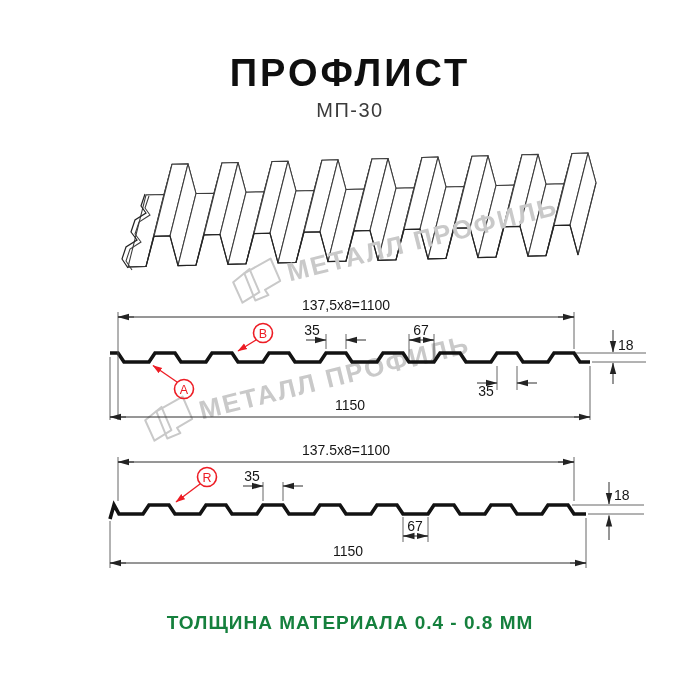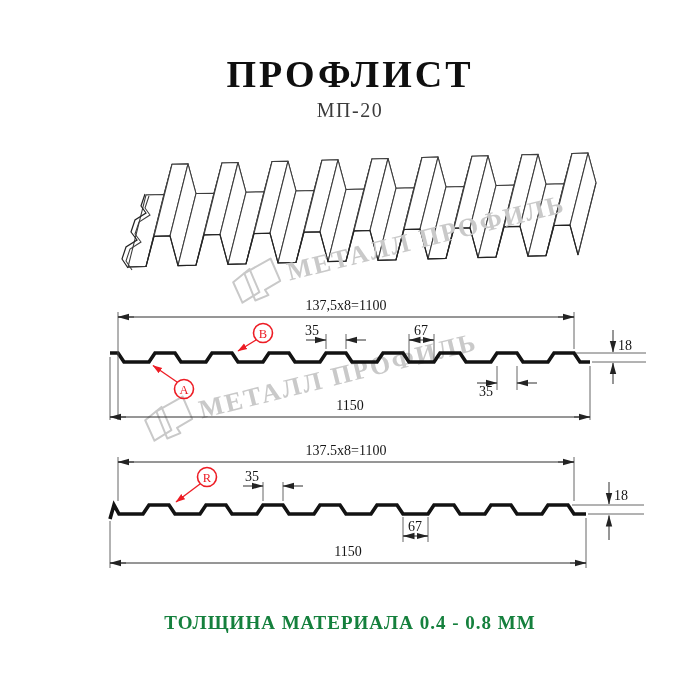--- a/index.html
+++ b/index.html
@@ -1,17 +1,17 @@
 <!DOCTYPE html>
 <html style="--accent-red: #ed1c24; --watermark: #c9c9c9;"><head>
 <meta charset="utf-8">
 <style>
   html,body{margin:0;padding:0;background:#fff;}
   #canvas{position:relative;width:700px;height:700px;background:#fff;overflow:hidden;
-          font-family:Liberation Serif, serif;}
+          font-family:Liberation Sans, sans-serif;}
   .abs{position:absolute;}
   .title{left:0;top:52px;width:700px;text-align:center;font-size:38px;font-weight:700;
          letter-spacing:3px;color:#0f0f0f;}
   .subtitle{left:0;top:99px;width:700px;text-align:center;font-size:20px;font-weight:400;
             letter-spacing:1.5px;color:#3b3b3b;}
   .footer{left:0;top:612px;width:700px;text-align:center;font-size:19px;font-weight:700;
           letter-spacing:1px;color:#15803d;}
   .wm{display:flex;align-items:center;gap:8px;transform:rotate(-14deg);
       transform-origin:left top;white-space:nowrap;}
   .wm-text{font-size:26px;font-weight:700;letter-spacing:2px;color:var(--watermark,#c9c9c9);}
@@ -30,21 +30,21 @@
   .lg{fill:none;stroke:var(--watermark,#c9c9c9);stroke-width:2px;stroke-linejoin:round;}
   .mkb{fill:#232323;}
   .mkr{fill:var(--accent-red,#ed1c24);}
 </style>
 </head>
 <body>
 
 <div id="canvas">
 
   <div class="abs title">ПРОФЛИСТ</div>
-  <div class="abs subtitle">МП-20</div>
+  <div class="abs subtitle">МП-30</div>
 
   <svg id="sheet3d" class="layer" width="700" height="700" viewBox="0 0 700 700">
       <path class="w" d="M146.0,195.0 L164.0,194.5 L172.0,164.3 L188.0,163.9 L196.0,193.6 L214.0,193.2 L222.0,162.9 L238.0,162.5 L246.0,192.3 L264.0,191.8 L272.0,161.6 L288.0,161.2 L296.0,190.9 L314.0,190.5 L322.0,160.2 L338.0,159.8 L346.0,189.6 L364.0,189.1 L372.0,158.9 L388.0,158.5 L396.0,188.3 L414.0,187.8 L422.0,157.5 L438.0,157.1 L446.0,186.9 L464.0,186.4 L472.0,156.2 L488.0,155.8 L496.0,185.6 L514.0,185.1 L522.0,154.8 L538.0,154.4 L546.0,184.2 L564.0,183.7 L572.0,153.5 L588.0,153.1 L596.0,182.8"></path>
       <path class="f" d="M128,267 L146,266.514 L164,194.5 L146,195 Z"></path>
       <path class="f" d="M146,266.514 L154,236.298 L172,164.3 L164,194.5 Z"></path>
       <path class="f" d="M154,236.298 L170,235.86599999999999 L188,163.9 L172,164.3 Z"></path>
       <path class="f" d="M170,235.86599999999999 L178,265.65 L196,193.6 L188,163.9 Z"></path>
       <path class="f" d="M178,265.65 L196,265.164 L214,193.2 L196,193.6 Z"></path>
       <path class="f" d="M196,265.164 L204,234.94799999999998 L222,162.9 L214,193.2 Z"></path>
       <path class="f" d="M204,234.94799999999998 L220,234.51600000000002 L238,162.5 L222,162.9 Z"></path>

